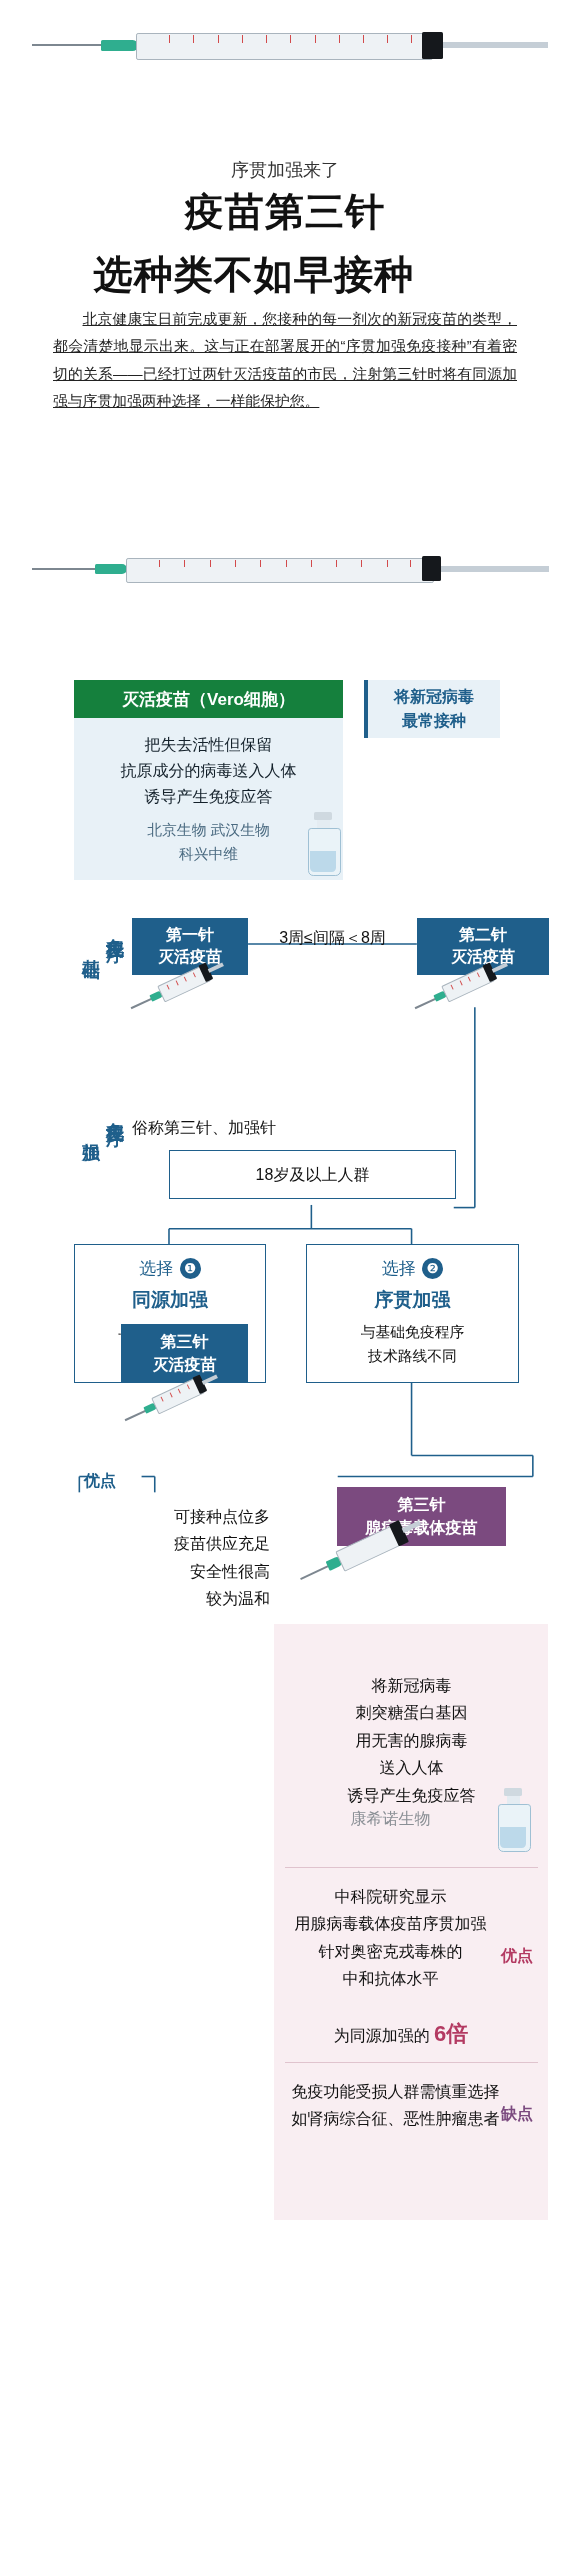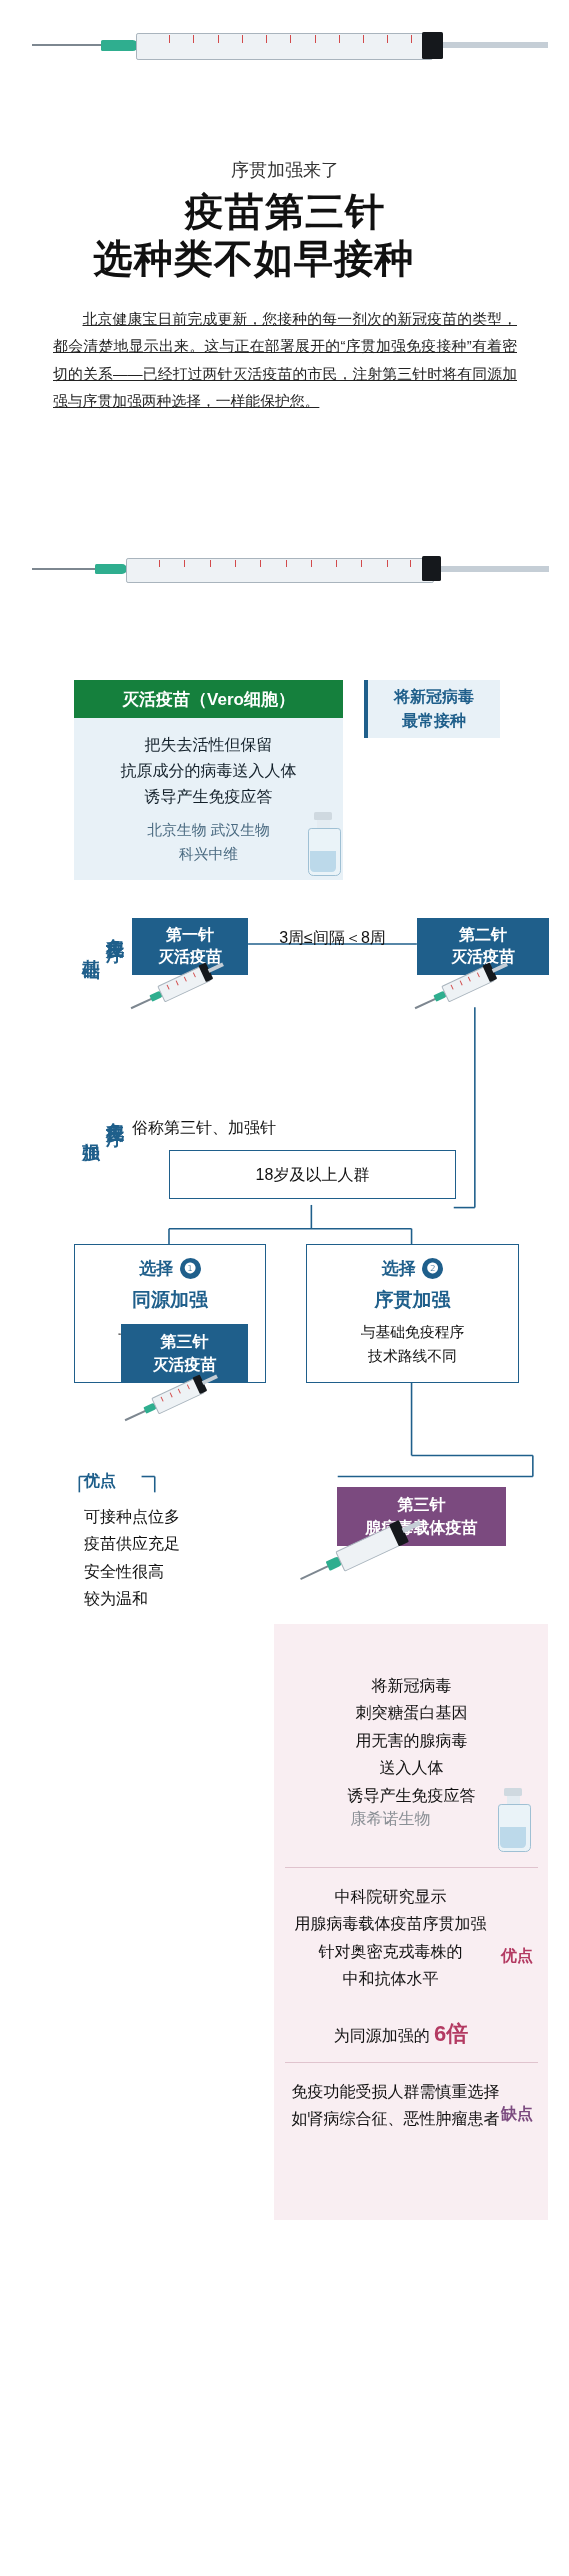--- a/index.html
+++ b/index.html
@@ -41,21 +41,21 @@
   #mid-syringe .syr-cone{left:63px;top:16.3px;width:32px;height:9.5px;border-radius:1.6px 5.3px 5.3px 1.6px;}
   #mid-syringe .syr-barrel{left:94px;top:9.5px;width:306px;height:23px;border-radius:2.1px;}
   #mid-syringe .syr-plunger{left:390px;top:8.4px;width:19px;height:25px;border-radius:1.6px;}
   #mid-syringe .syr-rod{left:409px;top:18px;width:108px;height:6.3px;}
   #mid-syringe .ticks{position:absolute;left:127px;top:11.6px;width:253px;height:9.5px;}
   #mid-syringe .ticks i{position:absolute;top:0;width:1.1px;height:7.4px;background:#d24b4b;display:block;}
 
   
   #kicker{left:0;top:158px;width:570px;font-size:18px;color:#333;}
   #title1{left:0;top:185px;width:570px;font-size:39px;font-weight:bold;letter-spacing:1.1px;color:#111;}
-  #title2{left:0;top:232px;width:508px;font-size:39px;font-weight:bold;letter-spacing:1.1px;color:#111;}
+  #title2{left:0;top:248px;width:508px;font-size:39px;font-weight:bold;letter-spacing:1.1px;color:#111;}
 
   #lede{left:53px;top:306px;width:464px;font-size:14.8px;line-height:27.4px;color:#222;text-align:justify;text-indent:29.5px;text-decoration:underline;}
 
   #section-title{left:0;top:591px;width:570px;font-size:20px;font-weight:bold;line-height:33px;color:#111;}
 
   
   #vax-card{left:74px;top:680px;width:269px;height:200px;background:#e8f1f7;}
   #vax-card .head{height:38px;background:#15803d;color:#fff;font-size:17px;font-weight:bold;
     display:flex;align-items:center;justify-content:center;}
   #vax-card .body{padding:13.7px 10.5px 0 10.5px;font-size:16px;line-height:26px;color:#14212b;text-align:center;}
@@ -109,35 +109,35 @@
 
   
   #booster-note{left:132px;top:1118px;width:316px;font-size:16px;color:#111;}
   #booster-box{left:169px;top:1150px;width:285px;border:1.1px solid #1f5f8b;padding:10.5px 0;
     font-size:16px;line-height:26px;color:#111;text-align:center;}
 
   
   .choice{border:1.6px solid #1f5f8b;padding:11.6px 0 13.7px 0;text-align:center;background:#fff;}
   #choice1{left:74px;top:1244px;width:190px;}
   #choice2{left:306px;top:1244px;width:211px;}
-  .choice .row1{font-size:17px;font-weight:bold;color:#1f5f8b;display:flex;align-items:center;justify-content:center;gap:6.3px;}
+  .choice .row1{font-size:17px;font-weight:normal;color:#1f5f8b;display:flex;align-items:center;justify-content:center;gap:6.3px;}
   .choice .num{display:inline-flex;width:21px;height:21px;border-radius:50%;background:#1f5f8b;color:#fff;
     font-size:13.7px;align-items:center;justify-content:center;}
   .choice .row2{margin-top:7.4px;font-size:19px;font-weight:bold;color:#1f5f8b;}
   .choice .row3{margin-top:7.4px;font-size:14.8px;line-height:24px;color:#111;}
 
   
   #dose3-left{left:121px;top:1324px;width:127px;background:#1f5f8b;color:#fff;text-align:center;
     font-size:16px;font-weight:bold;line-height:23px;padding:6.3px 0;}
   #dose3-right{left:337px;top:1487px;width:169px;background:#7b4a7f;color:#fff;text-align:center;
     font-size:16px;font-weight:bold;line-height:23px;padding:6.3px 0;}
 
   
   #merit-left-tag{left:84px;top:1471px;font-size:16px;font-weight:bold;color:#1f5f8b;}
-  #merit-left-list{left:84px;top:1503px;width:211px;font-size:16px;line-height:27.4px;color:#111;text-align:left;}
+  #merit-left-list{left:59px;top:1503px;width:211px;font-size:16px;line-height:27.4px;color:#111;text-align:right;}
 
   
   #pink-panel{left:274px;top:1624px;width:274px;height:596px;background:#f9eef2;}
   #adeno-desc{left:285px;top:1640px;width:253px;font-size:16px;line-height:27.4px;color:#111;text-align:center;margin-top:32px;}
   #kangxinuo{left:285px;top:1809px;width:211px;font-size:16px;color:#8a8f95;text-align:center;}
   #vial2{left:496px;top:1788px;width:35px;height:62px;}
   #vial2 .cap{position:absolute;left:8.4px;top:0;width:18px;height:8.4px;background:#cfd9e0;border-radius:1.6px;}
   #vial2 .neck{position:absolute;left:11px;top:8.4px;width:12.7px;height:7.4px;background:#e4ecf2;}
   #vial2 .body{position:absolute;left:2.1px;top:16px;width:31px;height:46px;background:#eaf3f8;border:1.1px solid #9fc0d4;border-radius:3.2px 3.2px 5.3px 5.3px;}
   #vial2 .fill{position:absolute;left:4.2px;top:39px;width:26px;height:21px;background:#bcd9ea;border-radius:0 0 4.2px 4.2px;}

